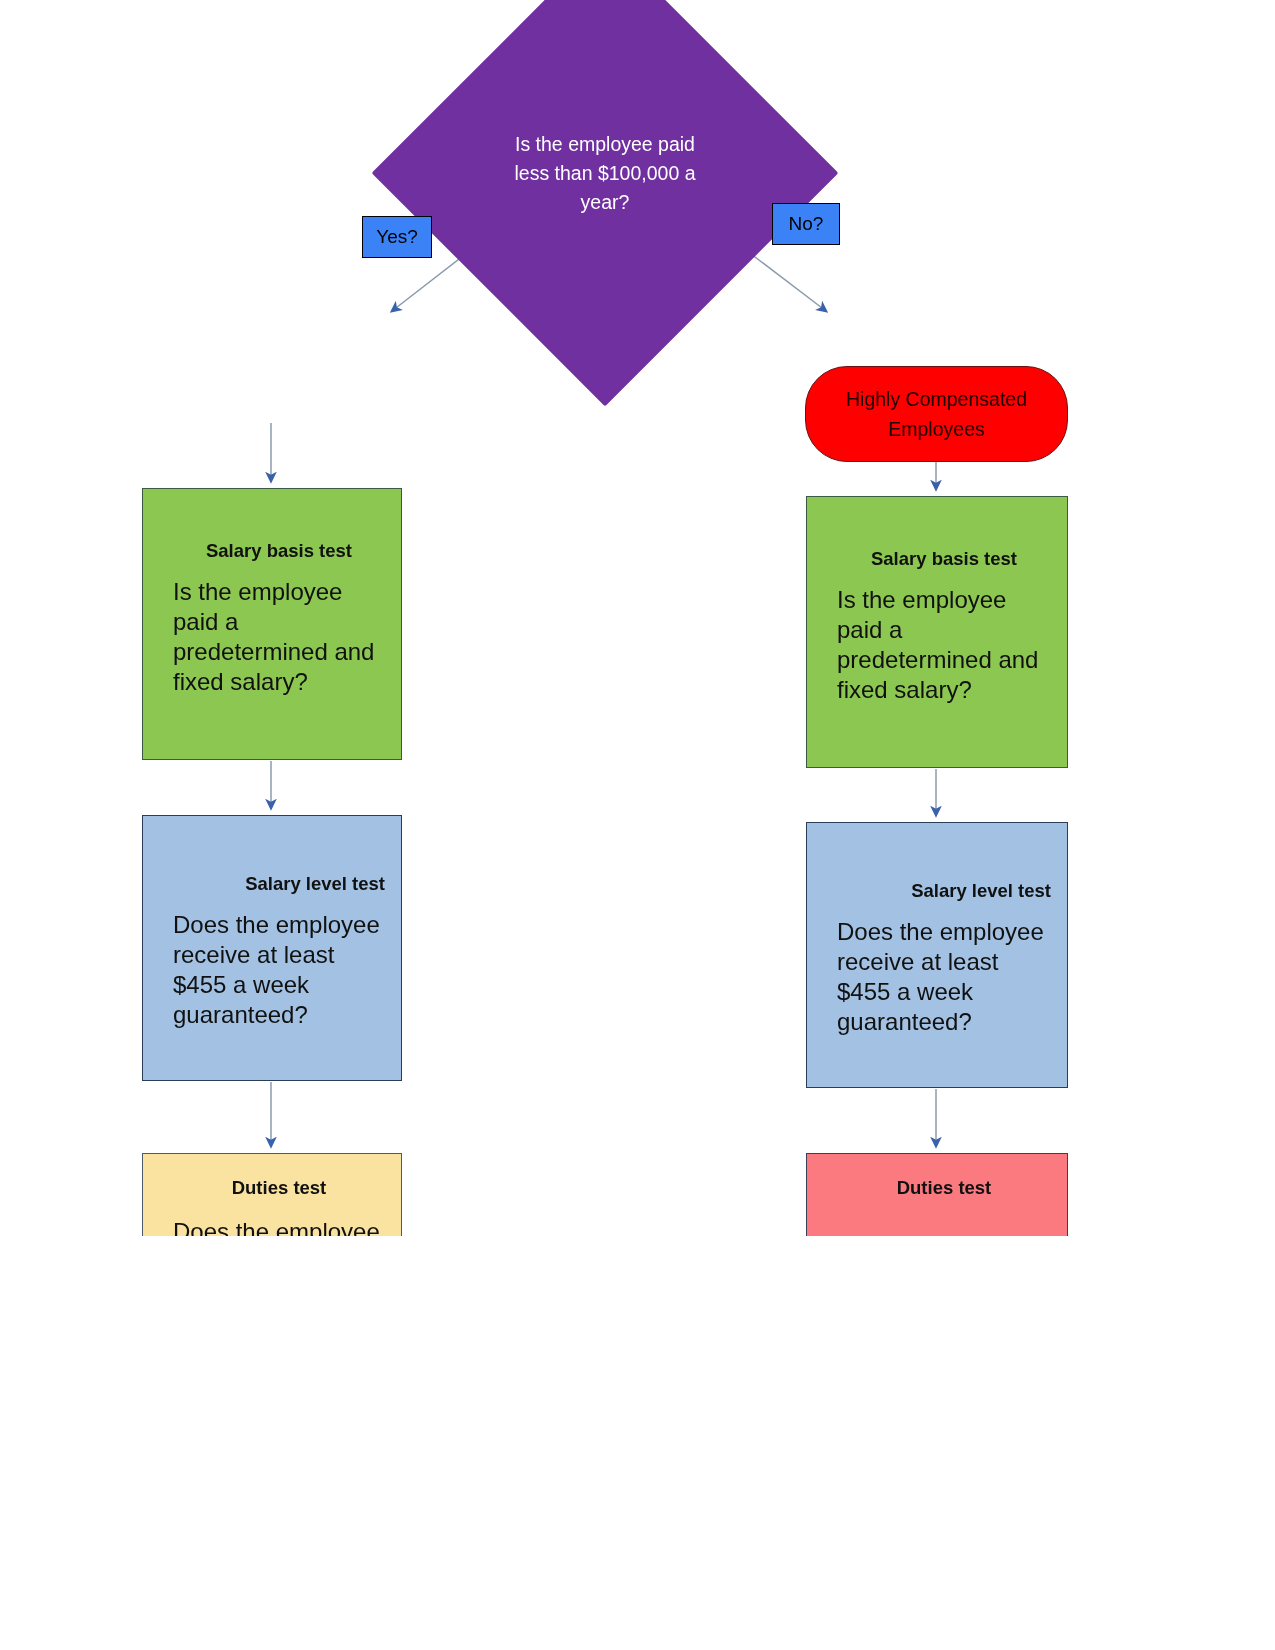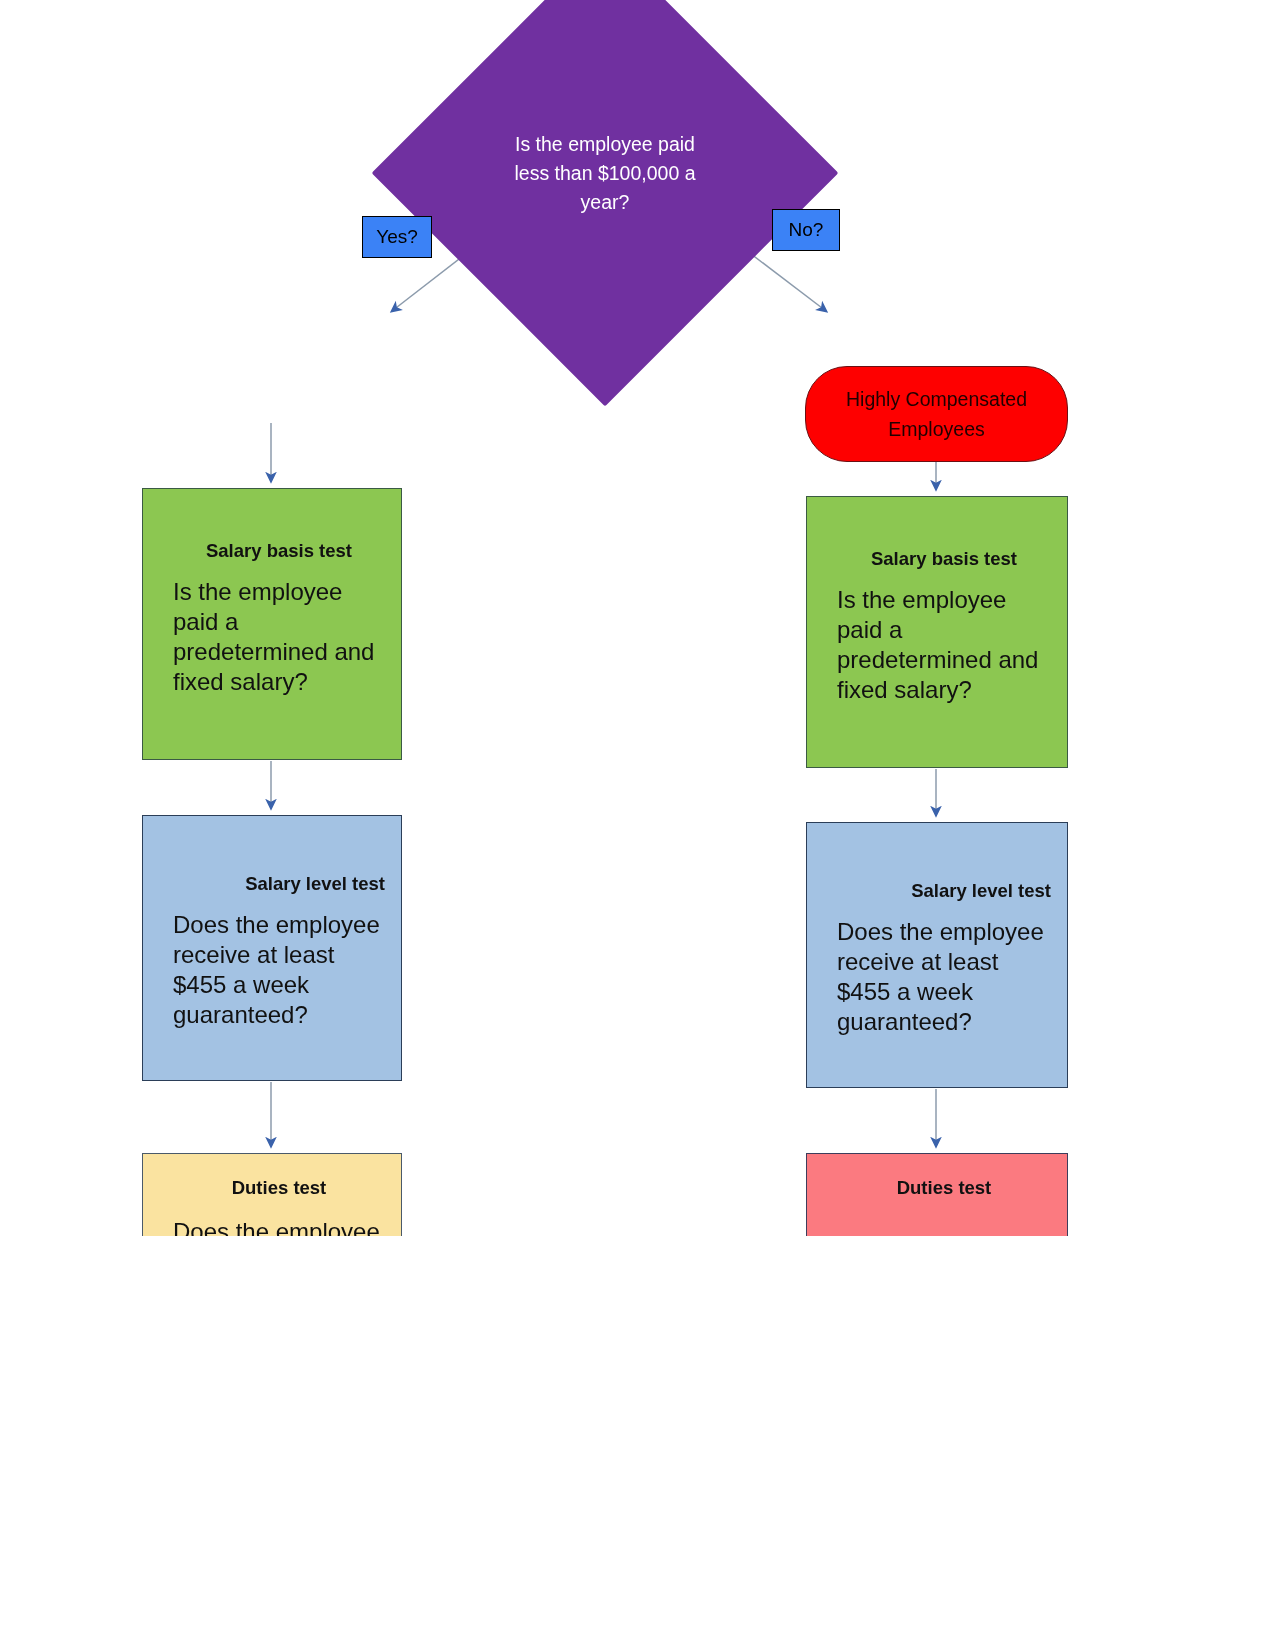--- a/index.html
+++ b/index.html
@@ -61,21 +61,21 @@
     border: 1.6px solid #000000;
     background: #3b82f6;
     color: #000000;
     font-size: 19px;
     display: flex;
     align-items: center;
     justify-content: center;
     box-sizing: border-box;
   }
   #tag-yes { left: 362px; top: 216px; width: 70px; height: 42px; }
-  #tag-no  { left: 772px; top: 209px; width: 68px; height: 42px; }
+  #tag-no  { left: 772px; top: 203px; width: 68px; height: 42px; }
 
   
   .pill {
     position: absolute;
     border-radius: 42px;
     display: flex;
     align-items: center;
     justify-content: center;
     text-align: center;
     box-sizing: border-box;

